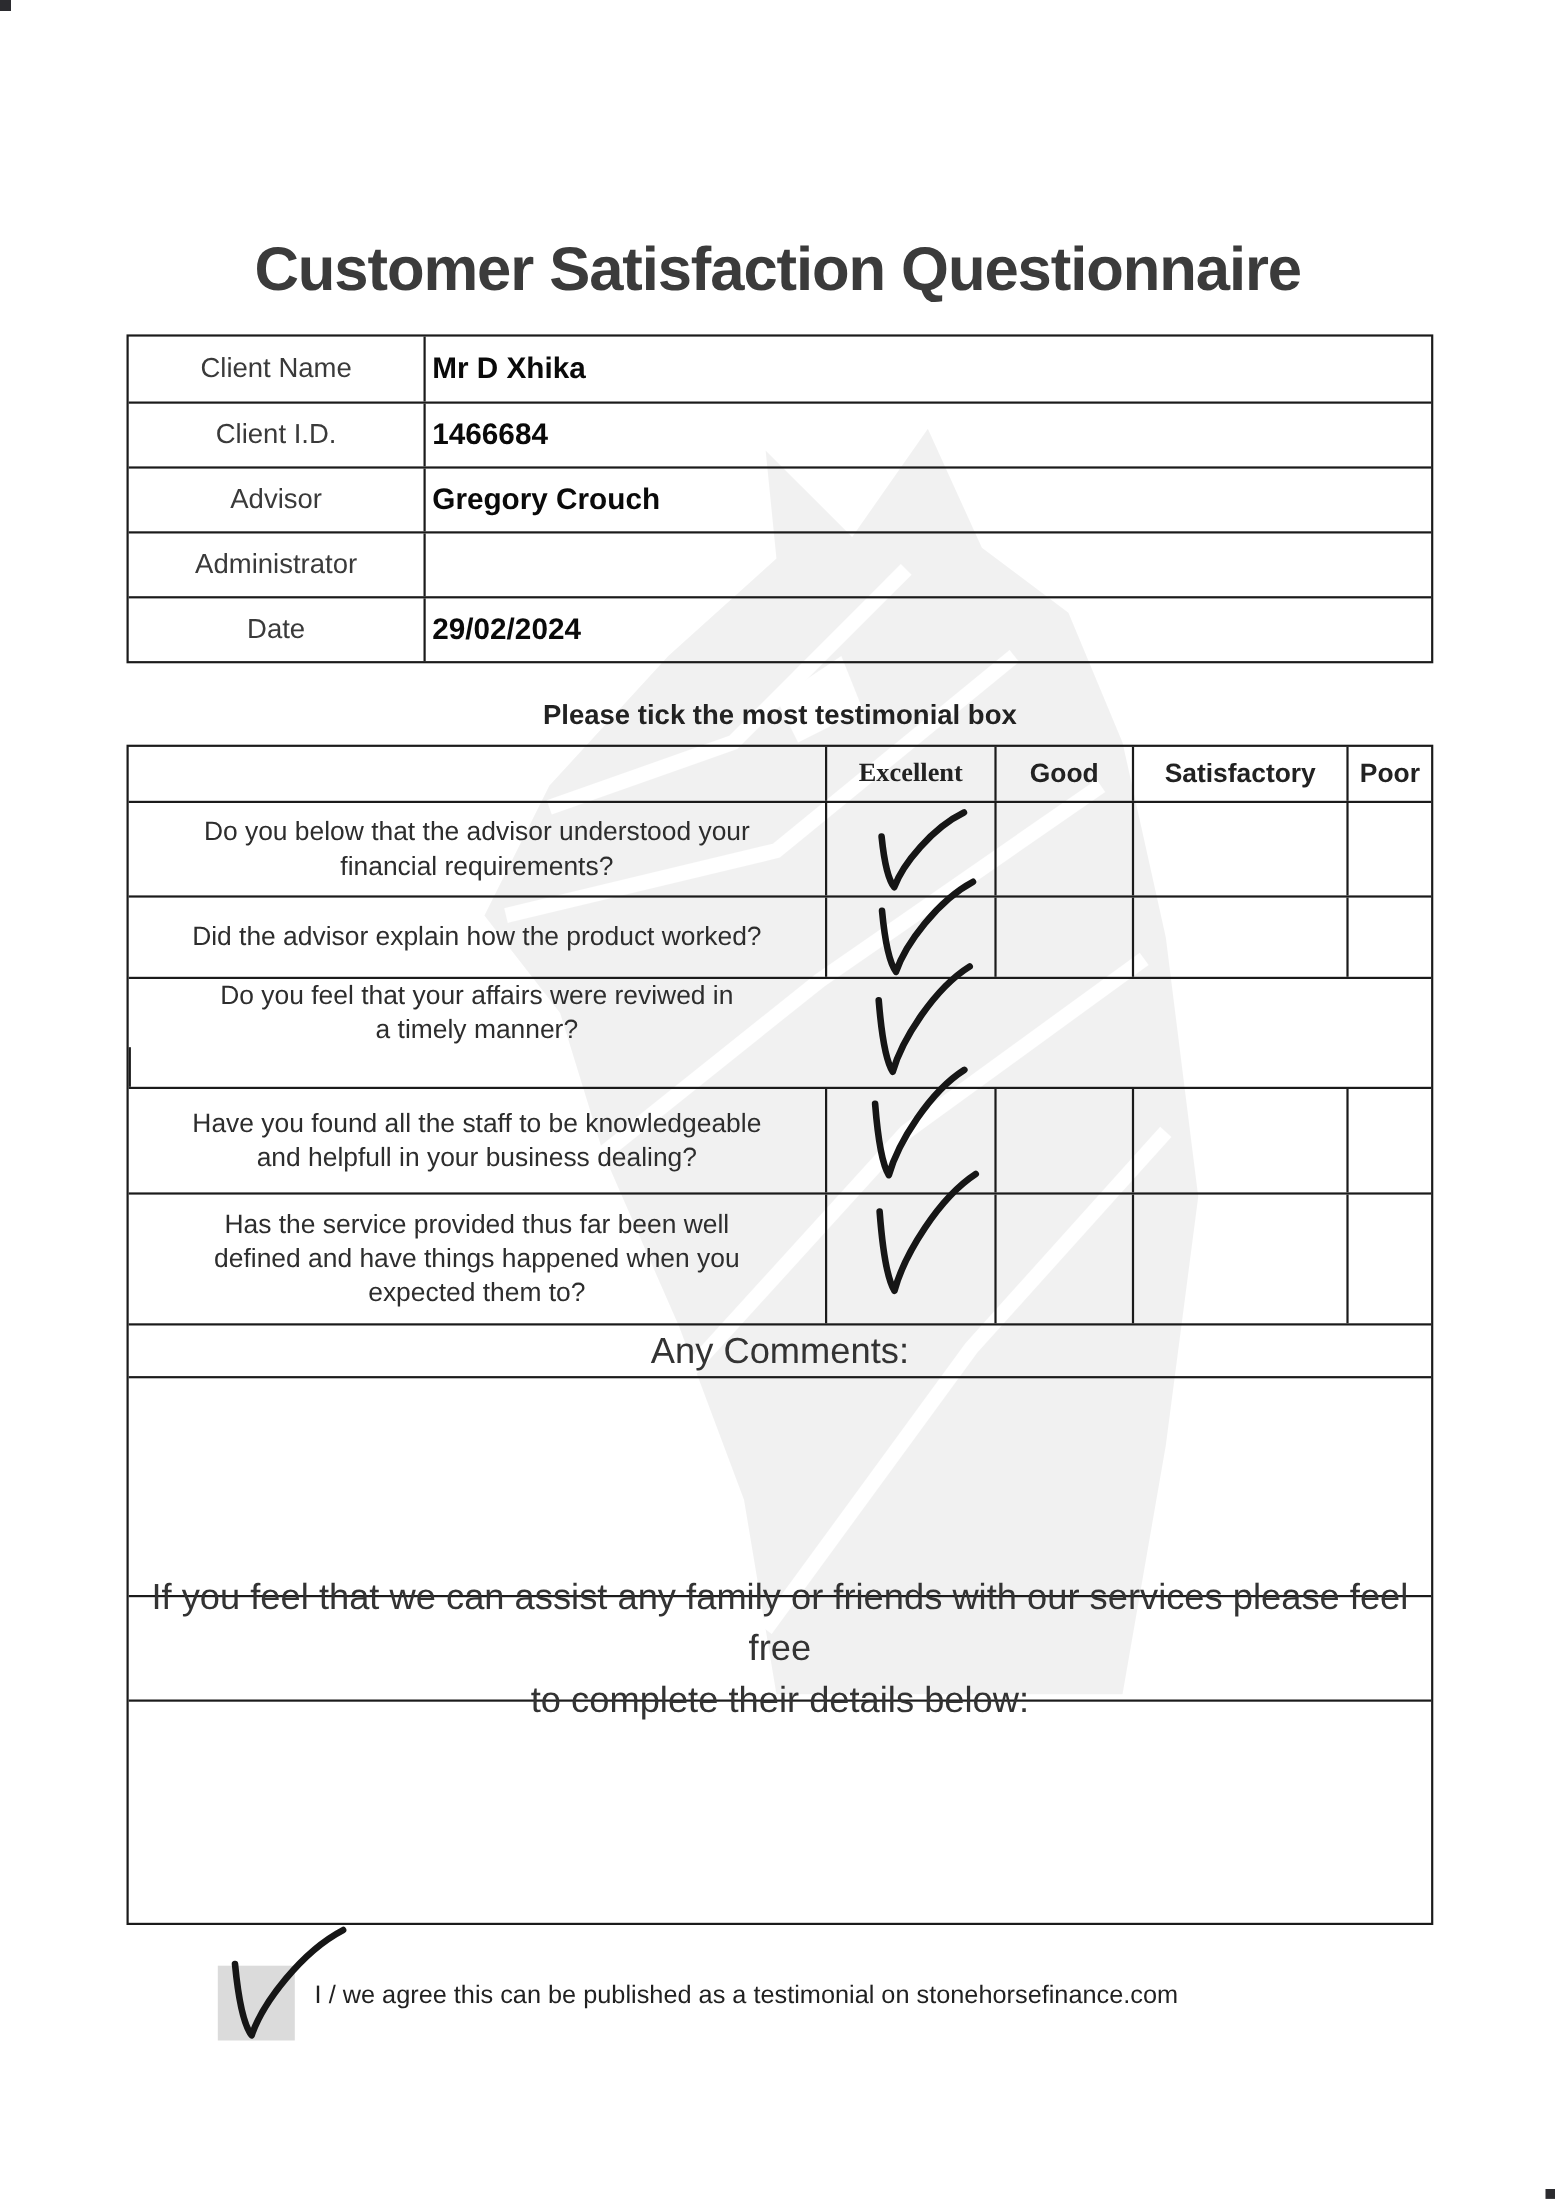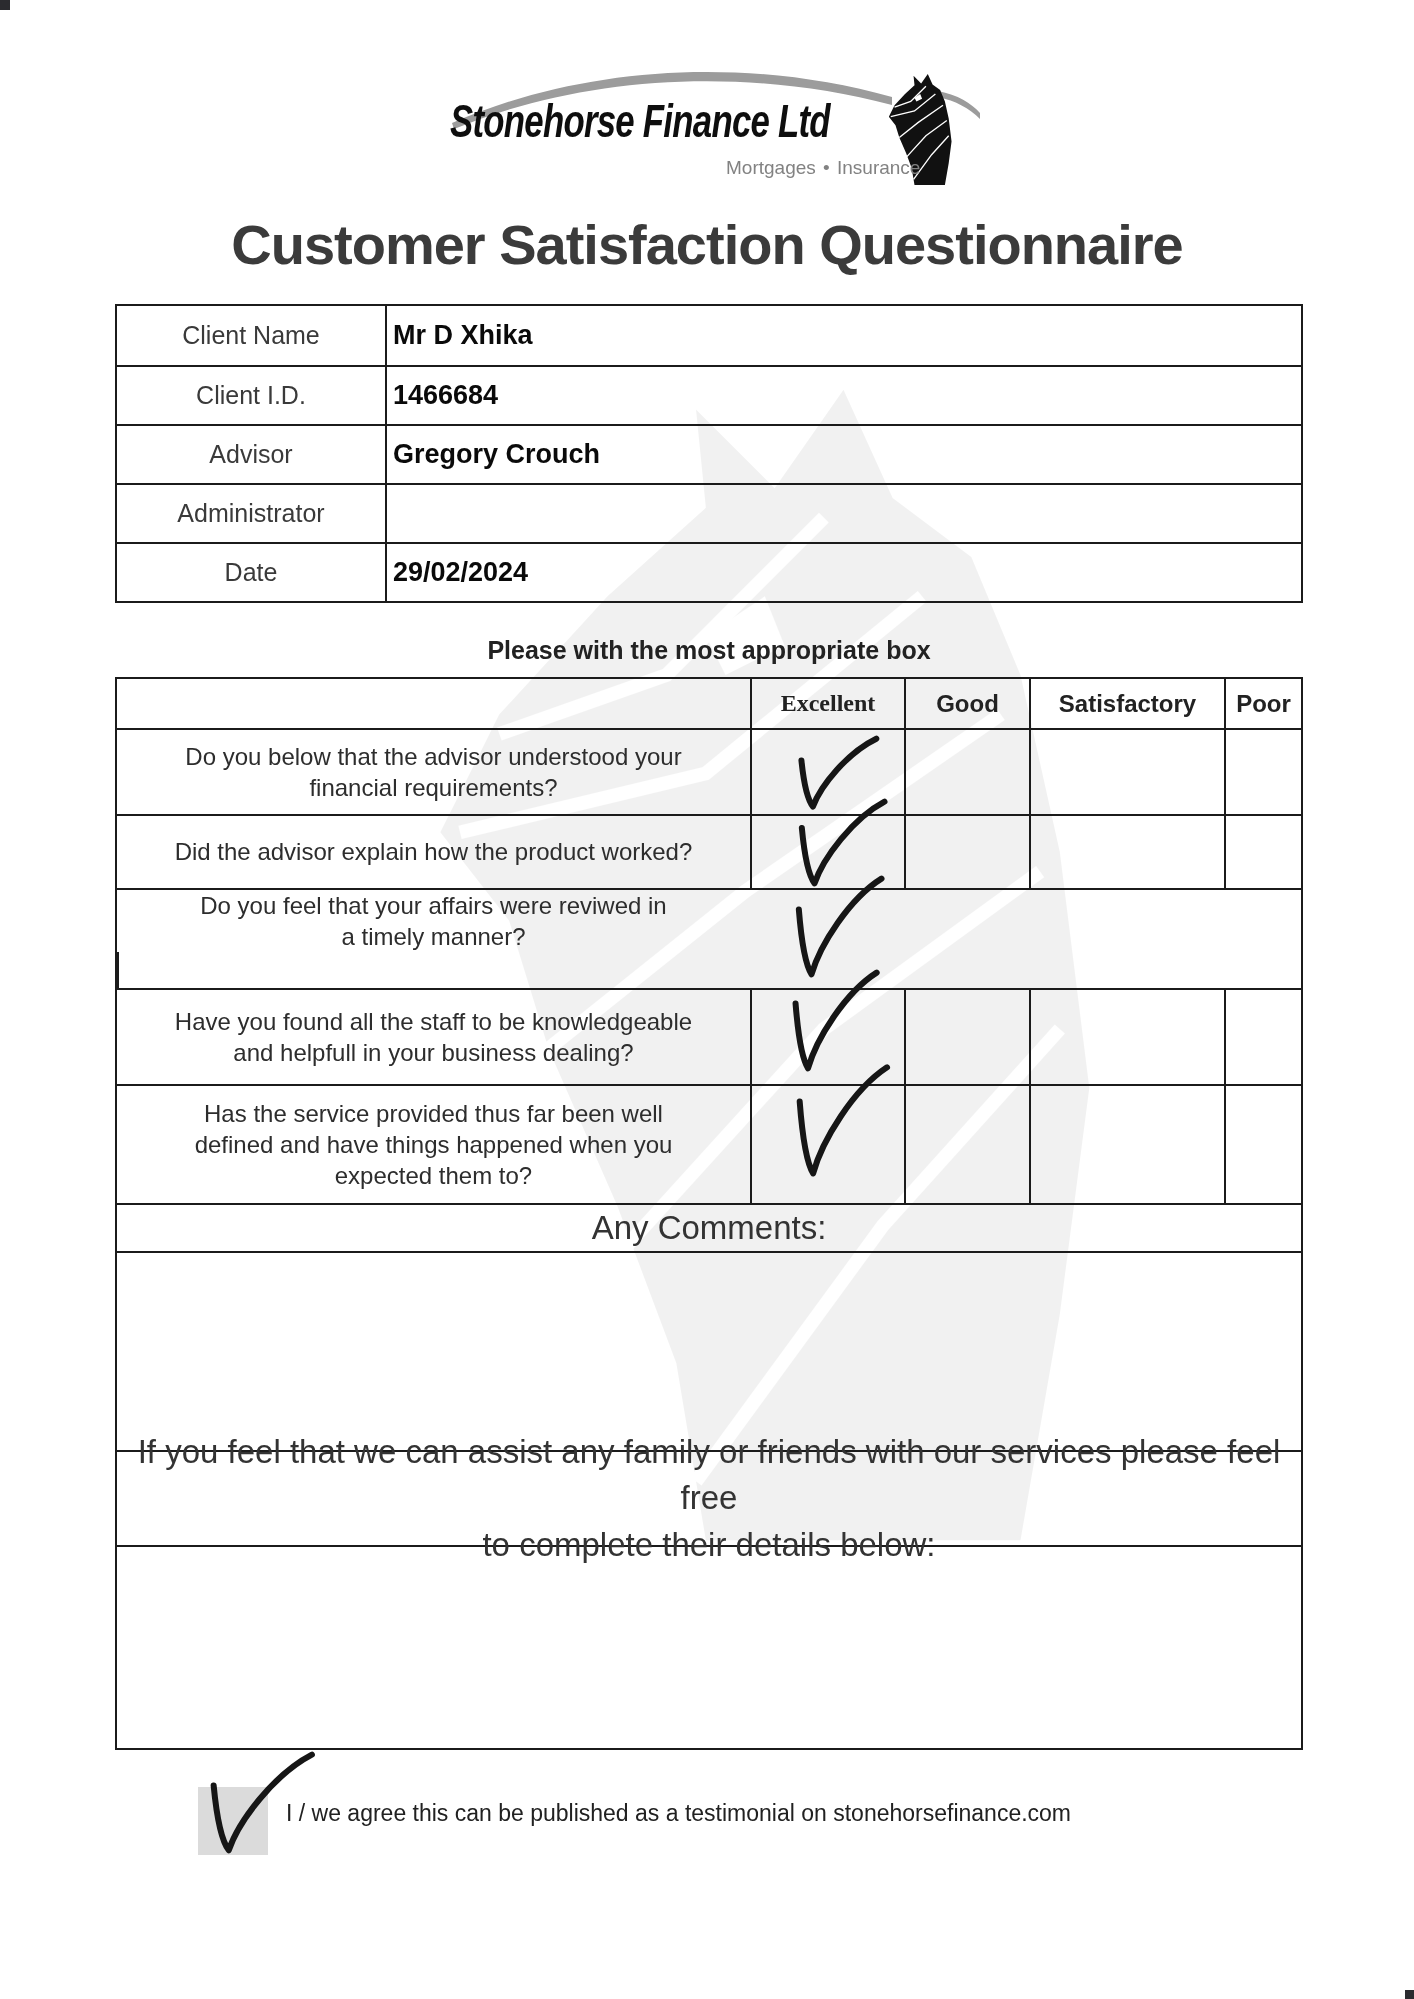--- a/index.html
+++ b/index.html
@@ -146,31 +146,20 @@
 
 <div class="page">
 
   <div class="artifact tl"></div>
   <div class="artifact br"></div>
 
   <svg class="watermark" viewBox="0 0 70 120" preserveAspectRatio="xMidYMid meet">
     <use href="#horse-shape"></use>
   </svg>
 
-  <div class="logo">
-    <svg class="art" viewBox="0 0 545 147">
-      <path d="M12 70 C140 14 300 2 452 44 L452 52 C300 12 140 24 14 76 Z" fill="#9c9c9c"></path>
-      <path d="M498 38 C518 42 531 50 540 60 L540 66 C529 55 516 48 498 44 Z" fill="#9c9c9c"></path>
-      <g transform="translate(446,20) scale(0.95)">
-        <use href="#horse-shape"></use>
-      </g>
-    </svg>
-    <div class="company">Stonehorse Finance Ltd</div>
-    <div class="tagline">Mortgages • Insurance</div>
-  </div>
 
   <div class="page-title">Customer Satisfaction Questionnaire</div>
 
   <div class="client-table">
     <div class="client-row">
       <div class="client-label">Client Name</div>
       <div class="client-value">Mr D Xhika</div>
     </div>
     <div class="client-row">
       <div class="client-label">Client I.D.</div>
@@ -183,21 +172,21 @@
     <div class="client-row">
       <div class="client-label">Administrator</div>
       <div class="client-value"></div>
     </div>
     <div class="client-row">
       <div class="client-label">Date</div>
       <div class="client-value">29/02/2024</div>
     </div>
   </div>
 
-  <div class="tick-instruction">Please with the most appropriate box</div>
+  <div class="tick-instruction">Please tick the most testimonial box</div>
 
   <div class="survey-table">
     <div class="srow h-head">
       <div class="qcell"></div>
       <div class="rcell c-excellent">Excellent</div>
       <div class="rcell c-good">Good</div>
       <div class="rcell c-satisfactory">Satisfactory</div>
       <div class="rcell c-poor">Poor</div>
     </div>
 

